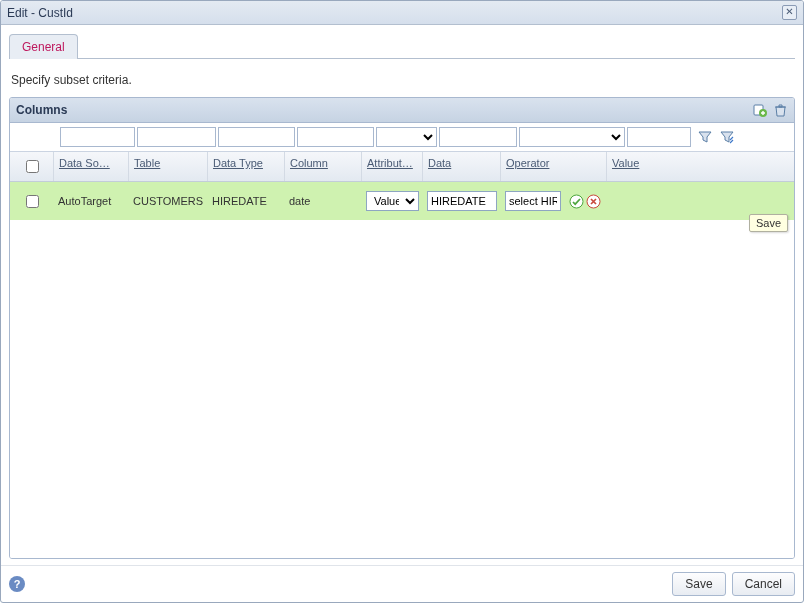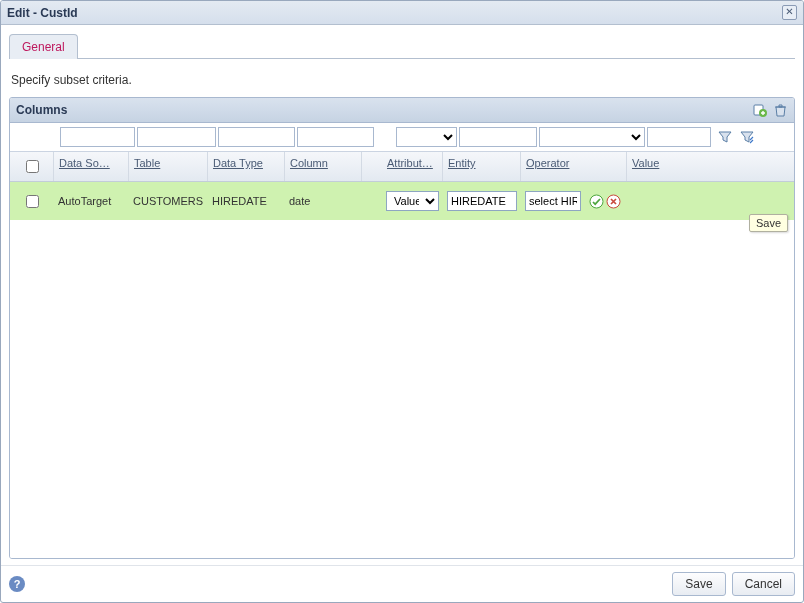--- a/index.html
+++ b/index.html
@@ -22,21 +22,21 @@
   }
   .titlebar {
     background: linear-gradient(#E4EAF2, #D5DFEC);
     height: 24px;
     display: flex;
     align-items: center;
     padding: 0 6px;
     border-bottom: 1px solid #B3BFCF;
   }
   .titlebar .title {
-    font-weight: bold;
+    font-weight: normal;
     color: #2A3A55;
     flex: 1;
     font-size: 12px;
   }
   .titlebar .close {
     width: 15px; height: 15px;
     border: 1px solid #8A9BB5;
     border-radius: 2px;
     background: #E8EEF6;
     text-align: center;
@@ -123,21 +123,21 @@
     height: 20px;
     font-size: 11px;
     padding: 1px 3px;
     background: #fff;
   }
   .col-check { width: 44px; }
   .col-ds    { width: 75px; }
   .col-table { width: 79px; }
   .col-col   { width: 77px; }
   .col-dtype { width: 77px; }
-  .col-attr  { width: 61px; margin-left: 20px; }
+  .col-attr  { width: 61px; }
   .col-label { width: 78px; }
   .col-op    { width: 106px; }
   .col-value { width: 64px; }
   .col-act   { width: 40px; }
   .header-row {
     display: flex;
     background: linear-gradient(#F5F7FA, #E3E9F1);
     border-bottom: 1px solid #C2CDD9;
     color: #4A5B75;
     text-decoration: underline;
@@ -285,21 +285,21 @@
 
       <div class="header-row">
         <div class="hcell col-check check-center">
           <input type="checkbox" style="">
         </div>
         <div class="hcell col-ds">Data So…</div>
         <div class="hcell col-table">Table</div>
         <div class="hcell col-dtype">Data Type</div>
         <div class="hcell col-col">Column</div>
         <div class="hcell col-attr">Attribut…</div>
-        <div class="hcell col-label">Entity</div>
+        <div class="hcell col-label">Data</div>
         <div class="hcell col-op">Operator</div>
         <div class="hcell col-value" style="flex:1; border-right:none;">Value</div>
       </div>
 
       <div class="data-area">
         <div class="data-row">
           <div class="dcell col-check check-center">
             <input type="checkbox" style="">
           </div>
           <div class="dcell col-ds">AutoTarget</div>

